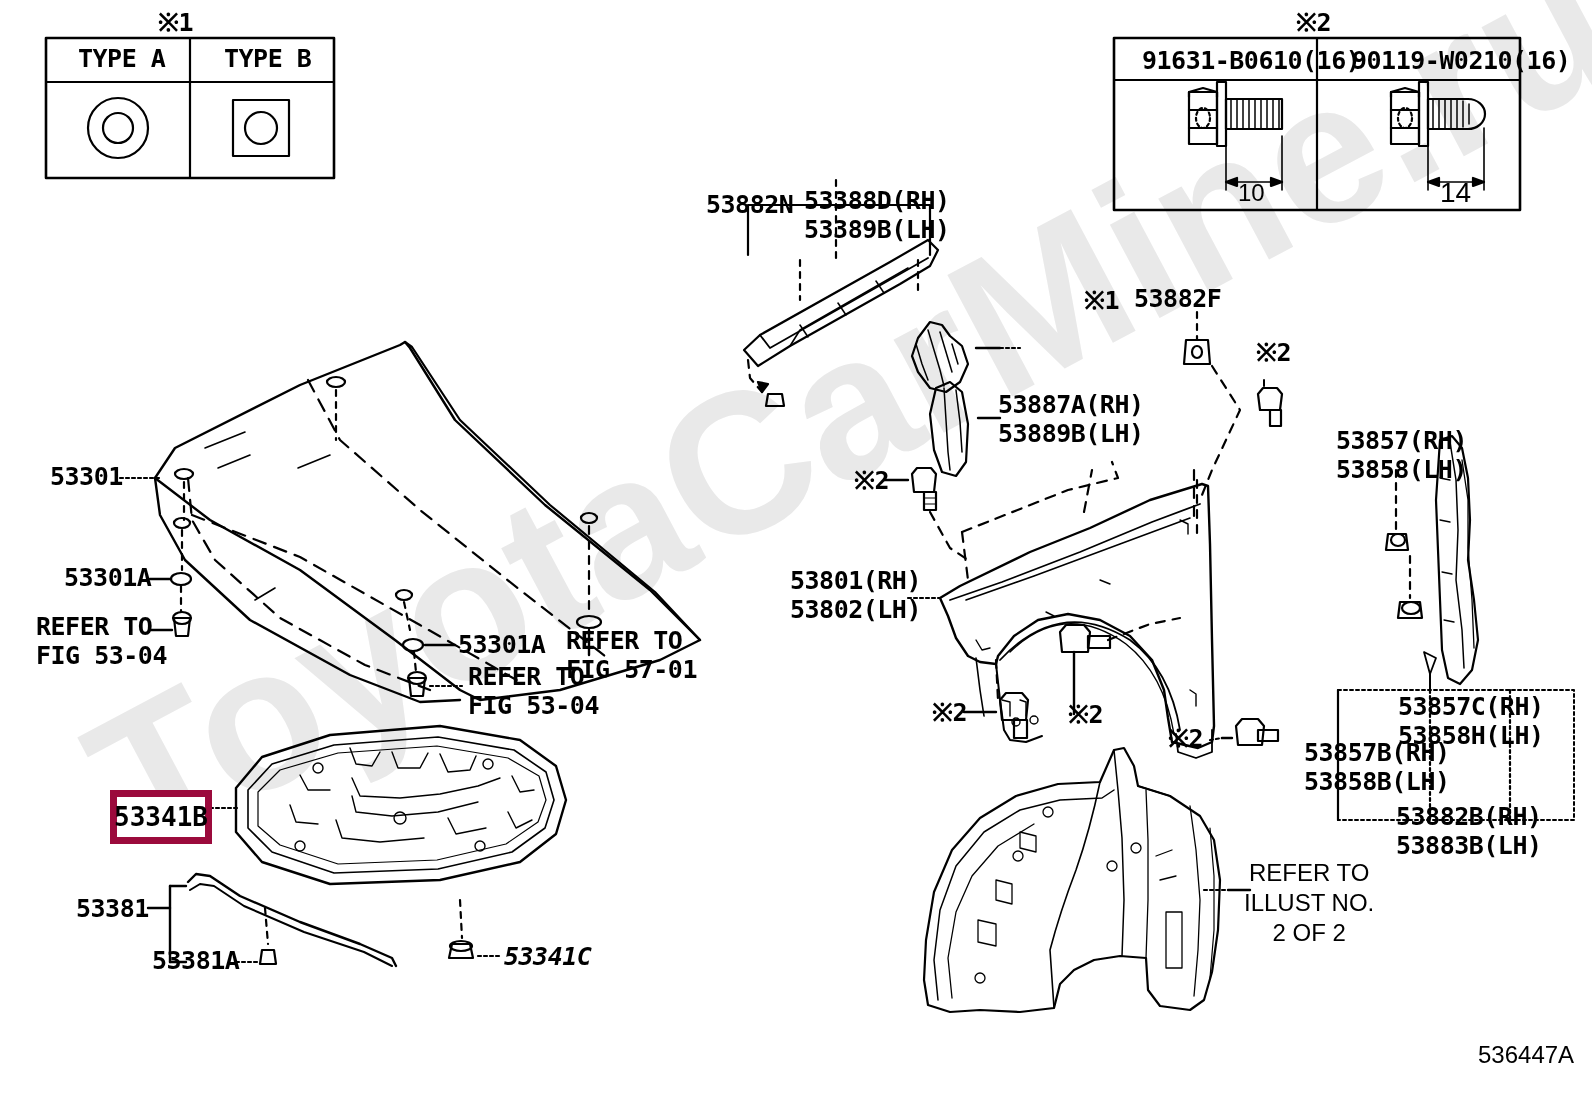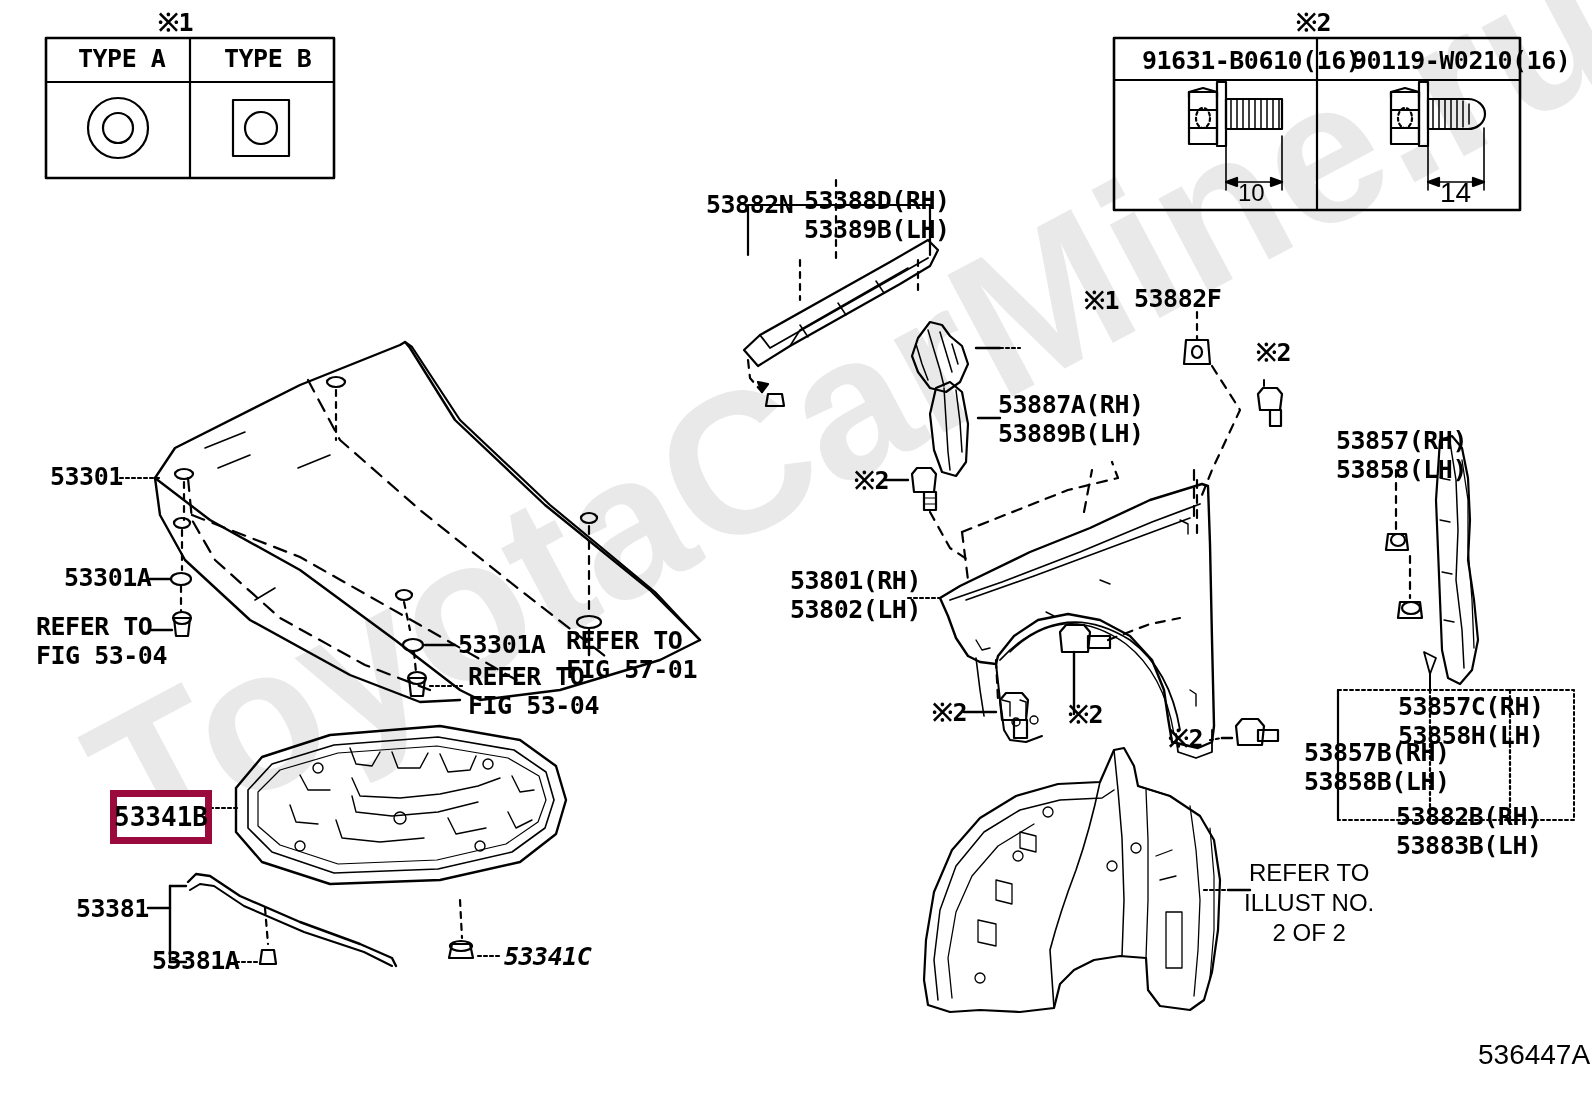--- a/index.html
+++ b/index.html
@@ -442,15 +442,15 @@
   <div class="lbl sans" style="left:1244px;top:858px;font-size:24px;line-height:30px;">REFER TO
 ILLUST NO.
 2 OF 2</div>
 
   <div class="lbl" style="left:854px;top:466px;">※2</div>
   <div class="lbl" style="left:1256px;top:338px;">※2</div>
   <div class="lbl" style="left:932px;top:698px;">※2</div>
   <div class="lbl" style="left:1068px;top:700px;">※2</div>
   <div class="lbl" style="left:1168px;top:724px;">※2</div>
 
-  <div class="lbl sans" style="left:1478px;top:1040px;font-size:28px;">536447A</div>
+  <div class="lbl sans" style="left:1478px;top:1040px;font-size:24px;">536447A</div>
 
 </div>
 
 </body></html>

